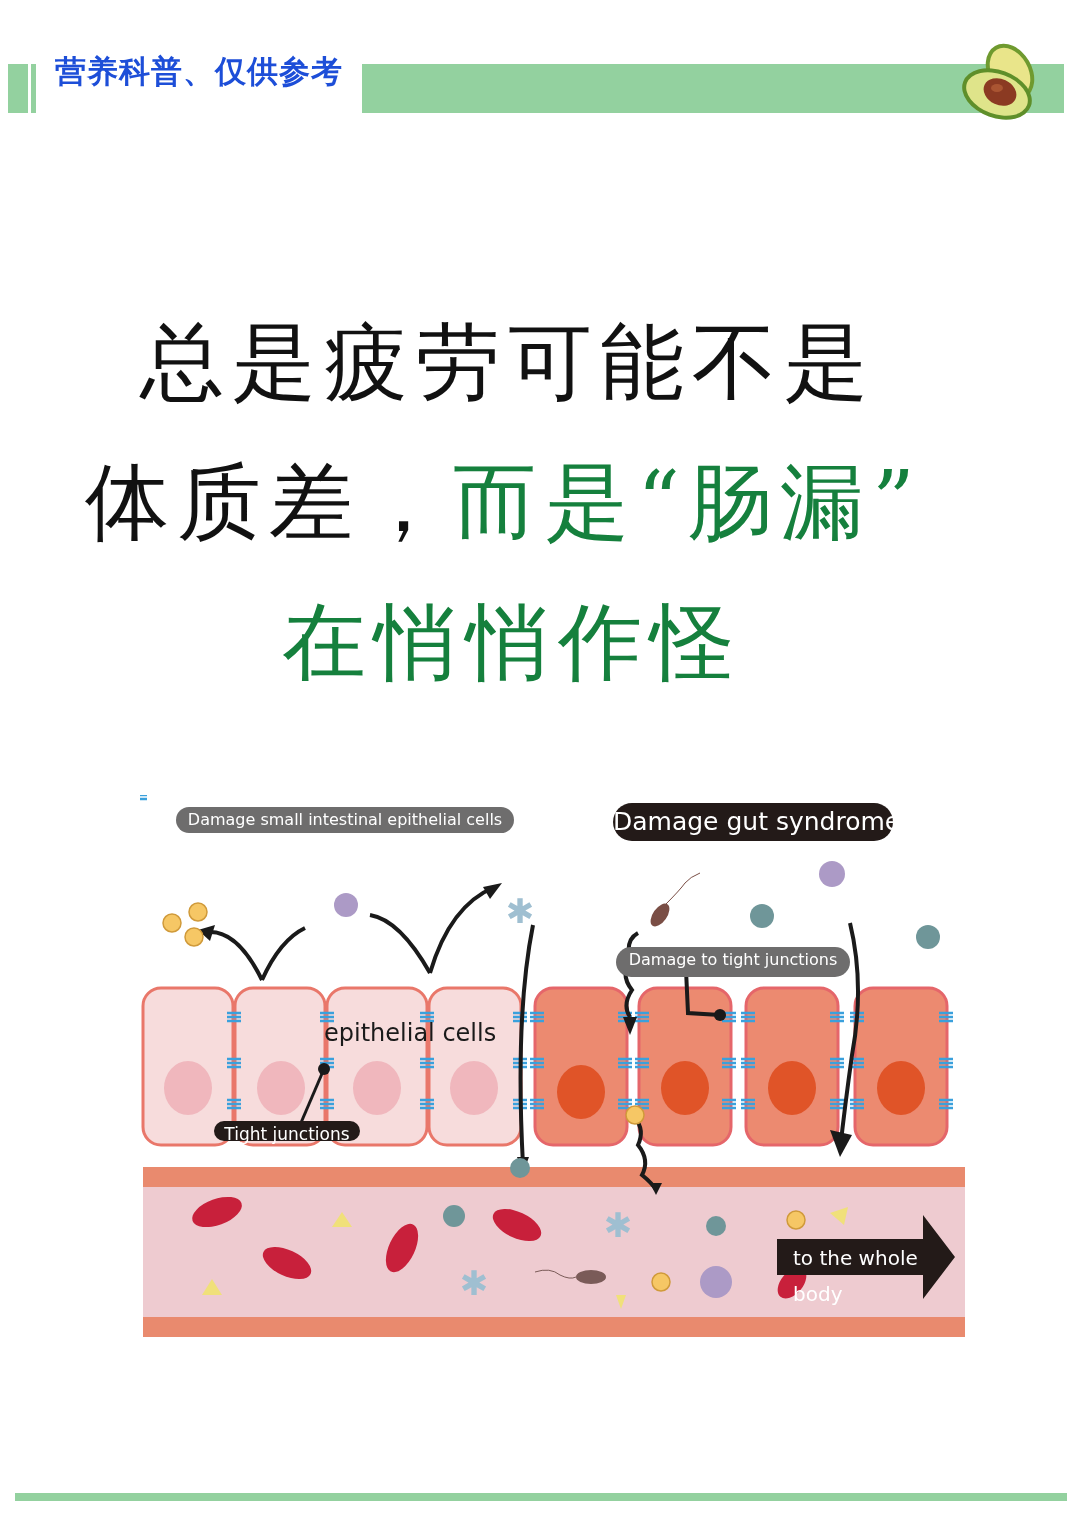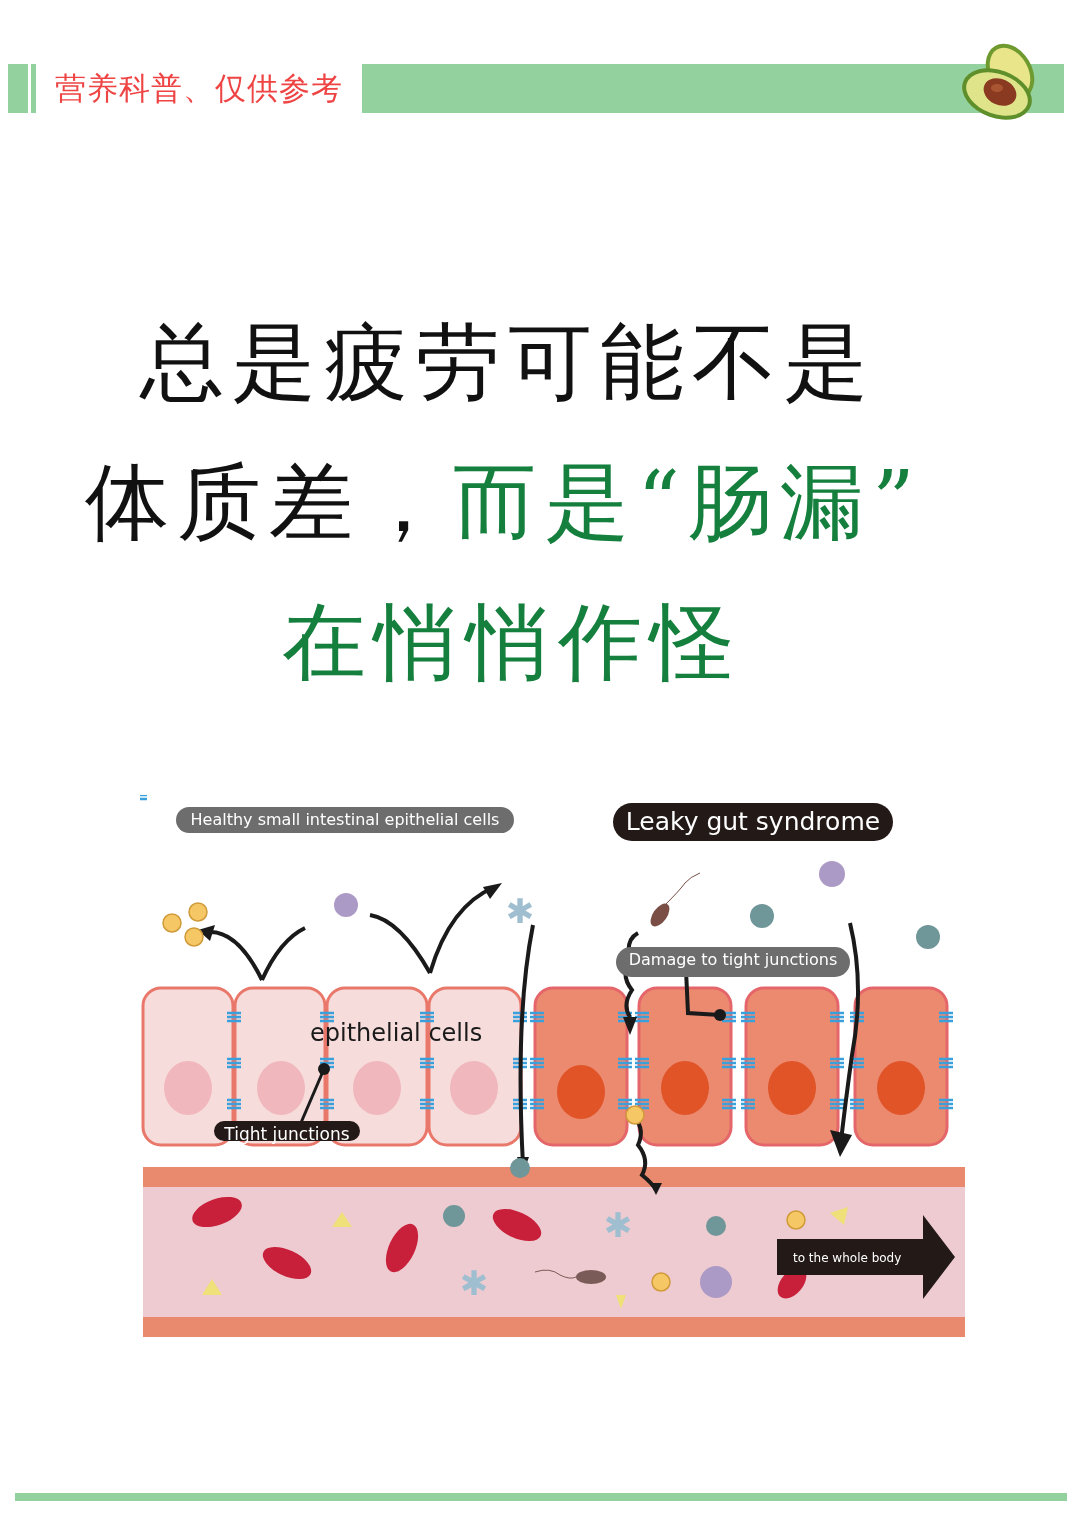--- a/index.html
+++ b/index.html
@@ -1,36 +1,36 @@
 <!DOCTYPE html>
 <html><head>
 <meta charset="utf-8">
 <style>
   html,body{margin:0;padding:0;background:#fff;}
   body{width:1080px;height:1527px;position:relative;overflow:hidden;font-family:"DejaVu Sans",sans-serif;}
   .hdr-bar1{position:absolute;left:8px;top:64px;width:20px;height:49px;background:#93d19f;}
   .hdr-bar2{position:absolute;left:31px;top:64px;width:5px;height:49px;background:#93d19f;}
-  .hdr-text{position:absolute;left:55px;top:64px;height:49px;line-height:49px;font-size:31px;font-weight:normal;color:#ef4444;letter-spacing:1px;font-family:"DejaVu Sans",sans-serif;}
+  .hdr-text{position:absolute;left:55px;top:47px;height:49px;line-height:49px;font-size:31px;font-weight:bold;color:#1d4ed8;letter-spacing:1px;font-family:"DejaVu Sans",sans-serif;}
   .hdr-band{position:absolute;left:362px;top:64px;width:702px;height:49px;background:#93d19f;}
   .avocado{position:absolute;left:952px;top:38px;width:100px;height:84px;}
   .title{position:absolute;left:0;width:1080px;font-family:"DejaVu Serif",serif;font-size:84px;line-height:100px;letter-spacing:8px;}
   .t1{top:312px;left:140px;color:#111;}
   .t2{top:452px;left:85px;color:#111;}
   .t3{top:592px;left:282px;color:#ec7e34;}
   .orange{color:#15803d;font-weight:normal;}
   .diagram{position:absolute;left:140px;top:795px;width:840px;height:560px;}
   .pill{position:absolute;border-radius:20px;color:#fff;text-align:center;white-space:nowrap;font-family:"DejaVu Sans",sans-serif;}
   .pill-gray{background:#6e6d6d;}
   .pill-dark{background:#231a18;}
   .lbl-healthy{left:36px;top:12px;width:338px;height:26px;line-height:26px;font-size:16px;}
   .lbl-leaky{left:473px;top:8px;width:280px;height:38px;line-height:38px;font-size:25px;}
   .lbl-damage{left:476px;top:152px;width:234px;height:30px;line-height:26px;font-size:16px;}
   .lbl-tight{left:74px;top:326px;width:146px;height:20px;line-height:26px;font-size:17px;}
-  .lbl-epi{position:absolute;left:170px;top:224px;font-size:24px;color:#1a1a1a;text-align:right;}
-  .lbl-body{position:absolute;left:637px;top:445px;height:36px;line-height:36px;font-size:12px;color:#fff;padding-left:16px;width:130px;}
+  .lbl-epi{position:absolute;left:184px;top:224px;font-size:24px;color:#1a1a1a;text-align:right;}
+  .lbl-body{position:absolute;left:637px;top:445px;height:36px;line-height:36px;font-size:20px;color:#fff;padding-left:16px;width:130px;}
   svg{position:absolute;left:0;top:0;}
   .footer-line{position:absolute;left:15px;top:1493px;width:1052px;height:8px;background:#93d19f;}
 </style>
 </head>
 <body>
 
 <div class="hdr-bar1"></div>
 <div class="hdr-bar2"></div>
 <div class="hdr-text">营养科普、仅供参考</div>
 <div class="hdr-band"></div>
@@ -190,21 +190,21 @@
     <g fill="#f0e07a">
       <polygon points="202,417 192,432 212,432"></polygon>
       <polygon points="72,484 62,500 82,500"></polygon>
       <polygon points="476,500 486,500 481,514"></polygon>
       <polygon points="690,418 708,412 704,430"></polygon>
     </g>
 
     <polygon points="637,444 783,444 783,420 815,462 783,504 783,480 637,480" fill="#231a18"></polygon>
   </svg>
 
-  <div class="pill pill-gray lbl-healthy">Healthy small intestinal epithelial cells</div>
-  <div class="pill pill-dark lbl-leaky">Leaky gut syndrome</div>
+  <div class="pill pill-gray lbl-healthy">Damage small intestinal epithelial cells</div>
+  <div class="pill pill-dark lbl-leaky">Damage gut syndrome</div>
   <div class="pill pill-gray lbl-damage">Damage to tight junctions</div>
   <div class="lbl-epi">epithelial cells</div>
   <div class="pill pill-dark lbl-tight">Tight junctions</div>
   <div class="lbl-body">to the whole body</div>
 </div>
 
 <div class="footer-line"></div>
 
 </body></html>

